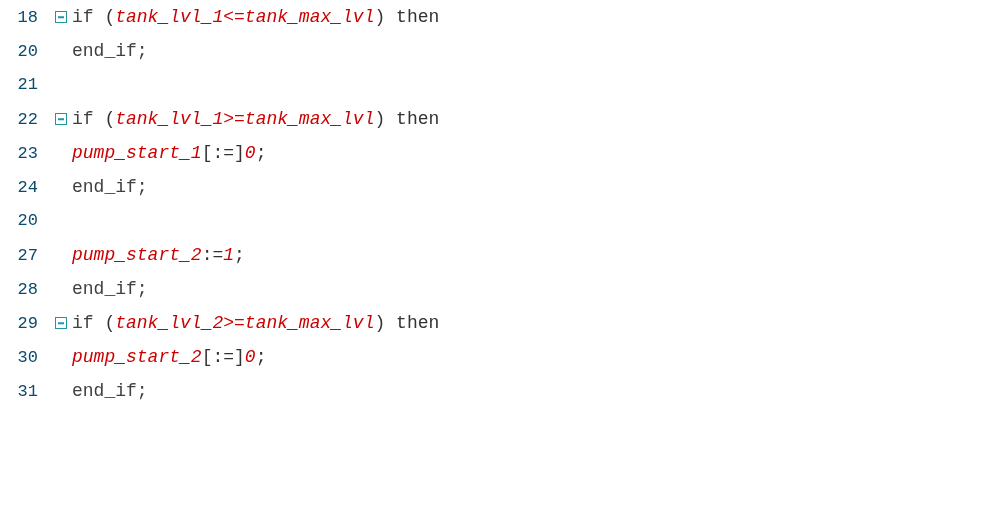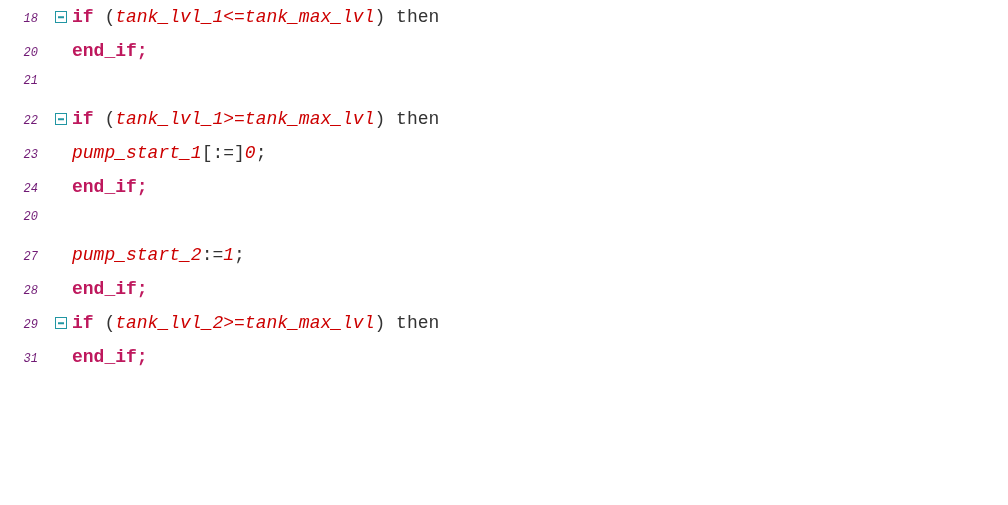--- a/index.html
+++ b/index.html
@@ -28,24 +28,23 @@
       align-items: baseline;
       padding: 0 0;
       min-height: 34px;
     }
 
     .line-number {
       width: 52px;
       min-width: 52px;
       text-align: right;
       padding-right: 14px;
-      color: #701a75;
+      color: #0c4a6e;
       user-select: none;
-      font-size: 12px;
-      font-style: italic;
+      font-size: 17px;
     }
 
     .indent-bar {
       width: 18px;
       min-width: 18px;
       display: flex;
       align-items: stretch;
       position: relative;
     }
 
@@ -59,22 +58,22 @@
       background-color: #b0d4e0;
     }
 
     .code-content {
       flex: 1;
       white-space: pre;
       padding-left: 2px;
     }
 
     .kw-blue {
-      color: #be185d;
-      font-weight: bold;
+      color: #404040;
+      font-weight: normal;
     }
 
     .kw-red {
       color: #cc0000;
       font-style: italic;
     }
 
     .kw-dark {
       color: #333333;
     }
@@ -155,17 +154,22 @@
       <span class="code-content"><span class="kw-blue">end_if;</span></span>
     </div>
     <div class="code-line">
       <span class="line-number">29</span>
       <span style="width: 18px; min-width: 18px; display: inline-flex; align-items: center; justify-content: center; cursor: pointer;">
         <span class="collapse-icon"></span>
       </span>
       <span class="code-content"><span class="kw-blue">if</span><span class="kw-dark"> (</span><span class="kw-red">tank_lvl_2&gt;=tank_max_lvl</span><span class="kw-dark">)</span><span class="kw-dark"> then</span></span>
     </div>
     <div class="code-line">
+      <span class="line-number">30</span>
+      <span class="indent-bar"></span>
+      <span class="code-content"><span class="kw-red">pump_start_2</span><span class="kw-dark">[:=]</span><span class="kw-red">0</span><span class="kw-dark">;</span></span>
+    </div>
+    <div class="code-line">
       <span class="line-number">31</span>
       <span class="indent-bar"></span>
       <span class="code-content"><span class="kw-blue">end_if;</span></span>
     </div>
   </div>
 
 </body></html>

